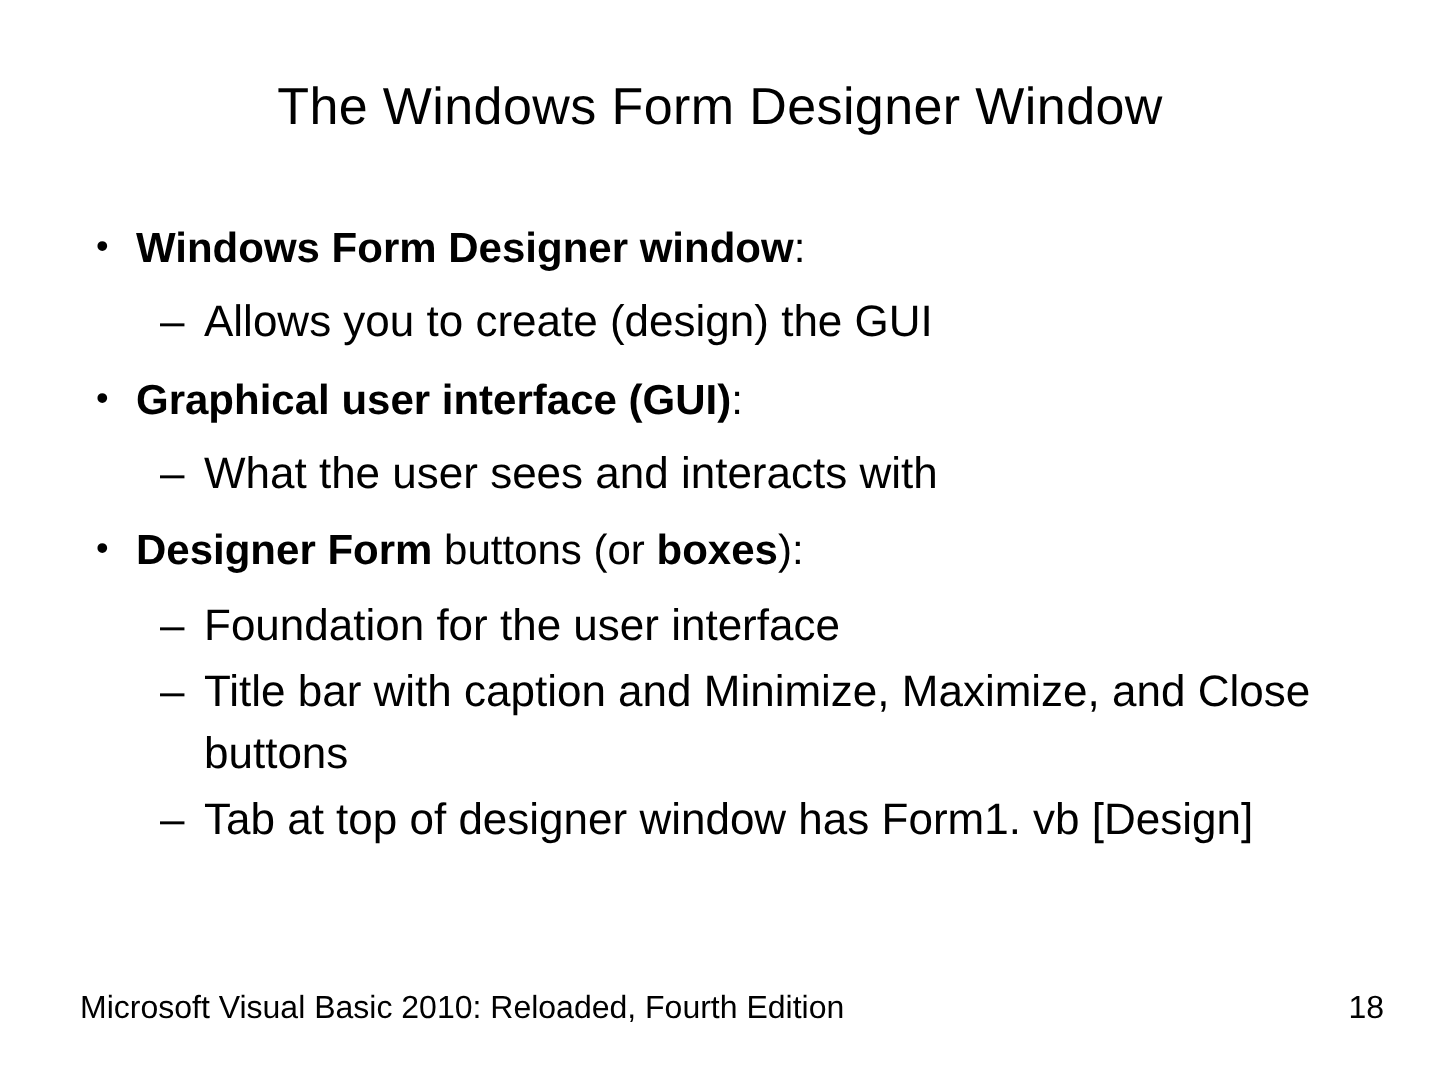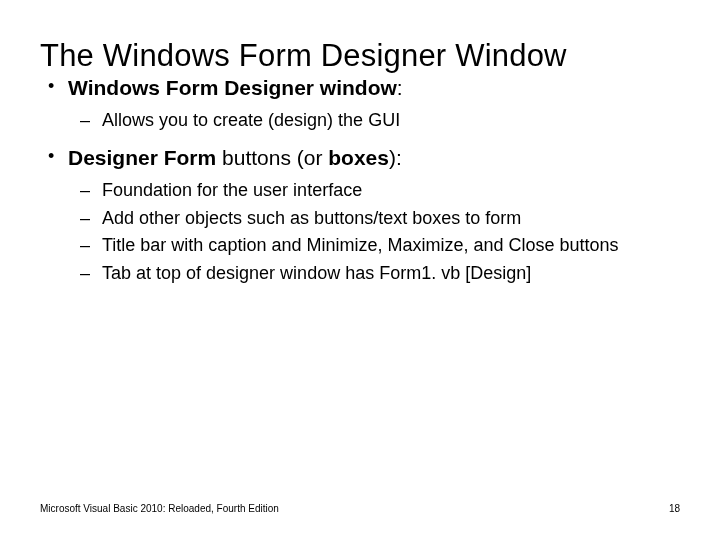--- a/index.html
+++ b/index.html
@@ -5,22 +5,24 @@
   * { box-sizing: border-box; margin: 0; padding: 0; }
   html, body { width: 720px; height: 540px; }
   body {
     font-family: Arial, Helvetica, sans-serif;
     background: #fff;
     color: #000;
     position: relative;
     padding: 38px 40px 0 40px;
   }
   .title {
-    font-size: 31px;
+    font-size: 26px;
     font-weight: 400;
+    text-align: center;
+    margin-bottom: 42px;
     letter-spacing: 0.2px;
   }
   ul.top {
     list-style: none;
     padding-left: 28px;
   }
   ul.top > li {
     position: relative;
     font-size: 21px;
     line-height: 1.35;
@@ -36,67 +38,74 @@
   ul.top > li > .head { display: inline; }
   ul.top > li > .head .b { font-weight: 700; margin-top: 24px; }
   ul.sub {
     list-style: none;
     padding-left: 34px;
     margin-top: 6px;
     margin-bottom: 10px;
   }
   ul.sub > li {
     position: relative;
-    font-size: 18px;
+    font-size: 22px;
     line-height: 1.42;
     margin-bottom: 2px;
     font-weight: 400;
   }
   ul.sub > li::before {
     content: "–";
     position: absolute;
     left: -22px;
     top: 0;
   }
   .footer {
     position: absolute;
     left: 40px;
-    right: 40px;
+    right: 28px;
     bottom: 26px;
     display: flex;
     justify-content: space-between;
     align-items: baseline;
-    font-size: 10px;
+    font-size: 16px;
     color: #000;
   }
 </style>
 </head>
 <body>
 
 <h1 class="title">The Windows Form Designer Window</h1>
 
 <ul class="top">
 
   <li>
     <span class="head">
       <span class="b">Windows Form Designer window</span><span>:</span>
     </span>
     <ul class="sub">
       <li>Allows you to create (design) the GUI</li>
     </ul>
   </li>
 
+  <li>
+    <span class="head">
+      <span class="b">Graphical user interface (GUI)</span><span>:</span>
+    </span>
+    <ul class="sub">
+      <li>What the user sees and interacts with</li>
+    </ul>
+  </li>
 
   <li>
     <span class="head">
       <span class="b">Designer Form</span><span> buttons (or </span><span class="b">boxes</span><span>):</span>
     </span>
     <ul class="sub">
       <li>Foundation for the user interface</li>
-      <li>Add other objects such as buttons/text boxes to form</li>
       <li>Title bar with caption and Minimize, Maximize, and Close buttons</li>
       <li>Tab at top of designer window has Form1. vb [Design]</li>
     </ul>
   </li>
 
 </ul>
 
 <div class="footer">
   <span>Microsoft Visual Basic 2010: Reloaded, Fourth Edition</span>
   <span>18</span>

